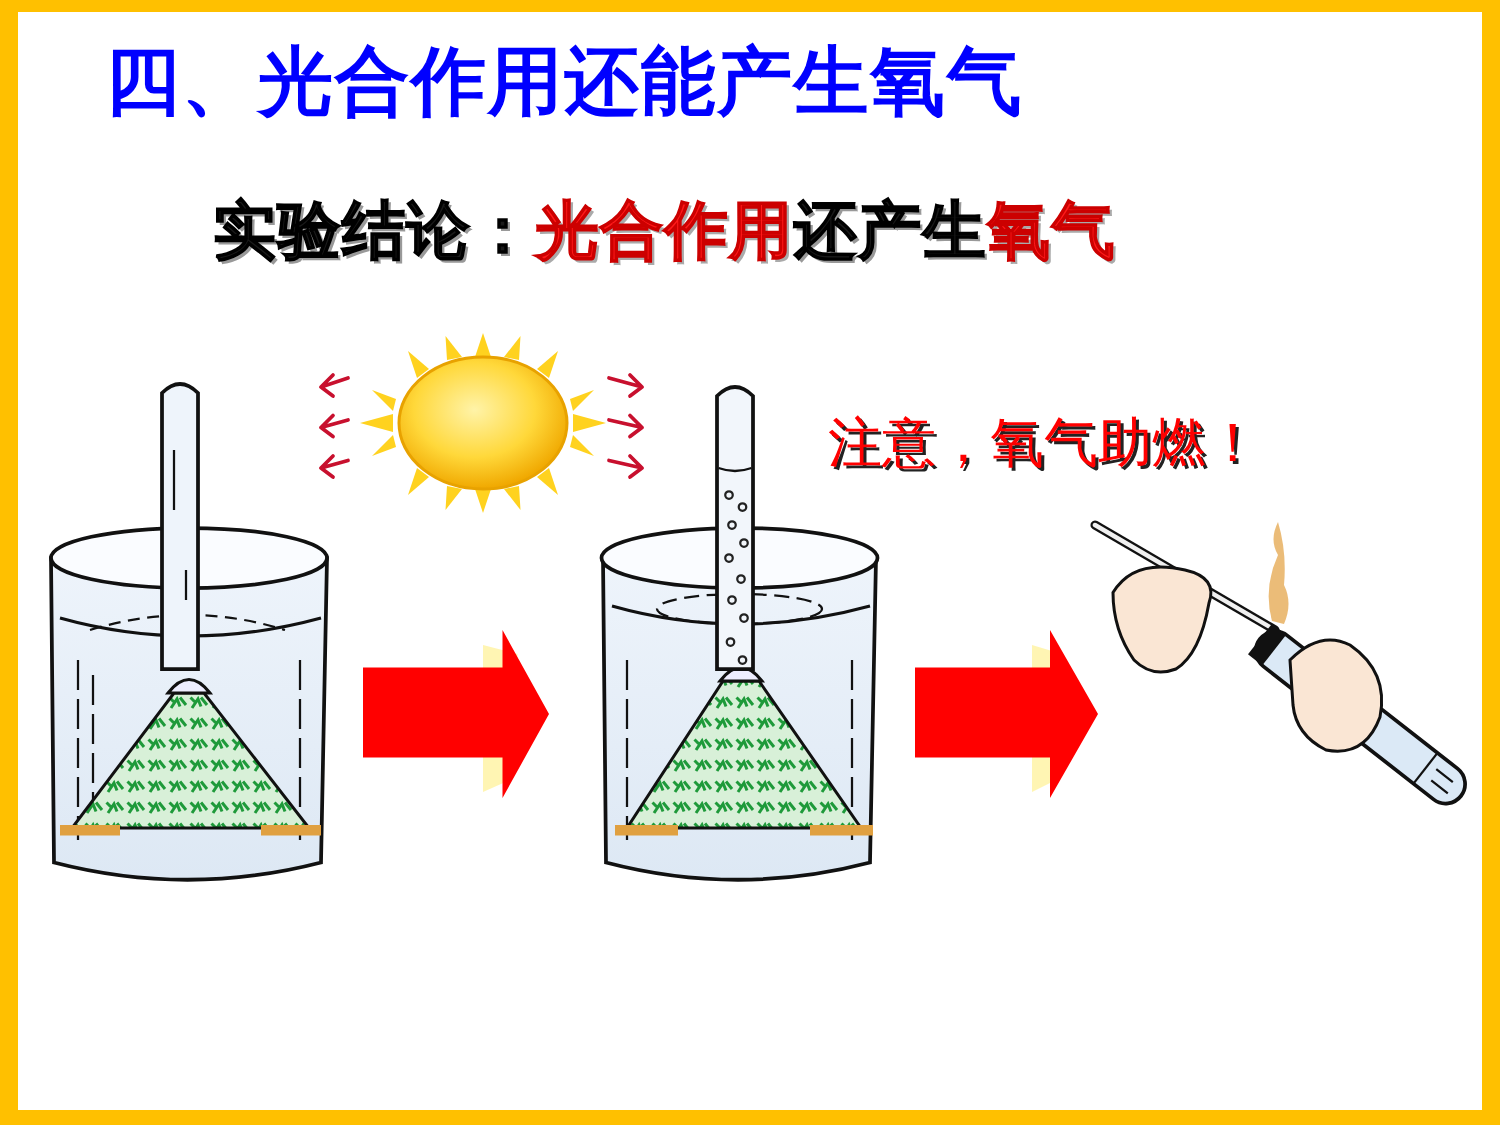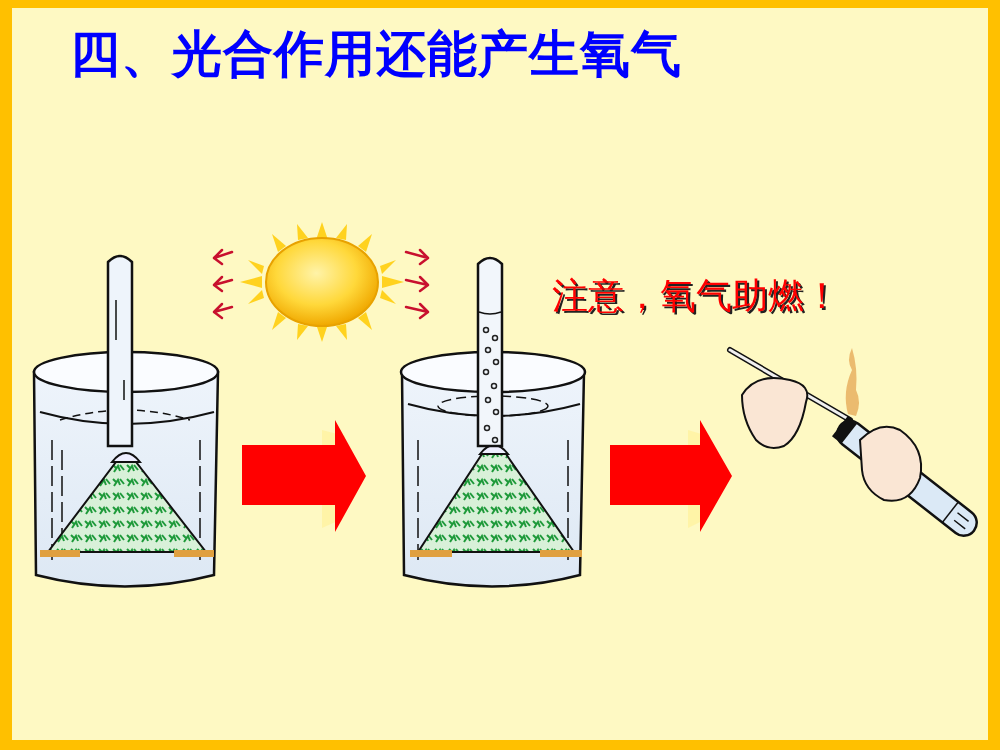--- a/index.html
+++ b/index.html
@@ -1,30 +1,33 @@
 <!DOCTYPE html>
 <html><head>
 <meta charset="utf-8">
 <style>
   html, body { margin: 0; padding: 0; }
   body { width: 1000px; height: 750px; position: relative; overflow: hidden; background: #FFC000; font-family: "DejaVu Sans", sans-serif; }
-  .slide { position: absolute; left: 12px; top: 8px; width: 976px; height: 732px; background: #fef9c3; }
+  .slide { position: absolute; left: 12px; top: 8px; width: 976px; height: 732px; background: #ffffff; }
   .title { position: absolute; left: 58px; top: 14px; font-size: 50px; font-weight: bold; color: #0000ff; letter-spacing: 1px; line-height: 64px; white-space: nowrap; }
   .conclusion { position: absolute; left: 130px; top: 116px; font-size: 42px; font-weight: bold; line-height: 60px; white-space: nowrap; letter-spacing: 1px; }
   .conclusion .blk { color: #1a1a1a; -webkit-text-stroke: 1px #000; text-shadow: 2px 2px 0 #999; }
   .conclusion .red { color: #ff1a1a; -webkit-text-stroke: 1px #c00; text-shadow: 2px 2px 0 #aaa; }
   .warning { position: absolute; left: 540px; top: 262px; font-size: 36px; font-weight: normal; color: #ff0000; text-shadow: 2px 2px 0 #222; white-space: nowrap; line-height: 52px; }
   svg.art { position: absolute; left: 0; top: 0; }
 </style>
 </head>
 <body>
 
 <div class="slide">
   <div class="title">四、光合作用还能产生氧气</div>
 
+  <div class="conclusion">
+    <span class="blk">实验结论：</span><span class="red">光合作用</span><span class="blk">还产生</span><span class="red">氧气</span>
+  </div>
 
   <div class="warning">注意，氧气助燃！</div>
 </div>
 
 <svg class="art" width="1000" height="750" viewBox="0 0 1000 750">
   <defs>
     <radialGradient id="sunG" cx="45%" cy="40%" r="60%">
       <stop offset="0%" stop-color="#fff3a8"></stop>
       <stop offset="60%" stop-color="#ffd83a"></stop>
       <stop offset="100%" stop-color="#f0a800"></stop>

